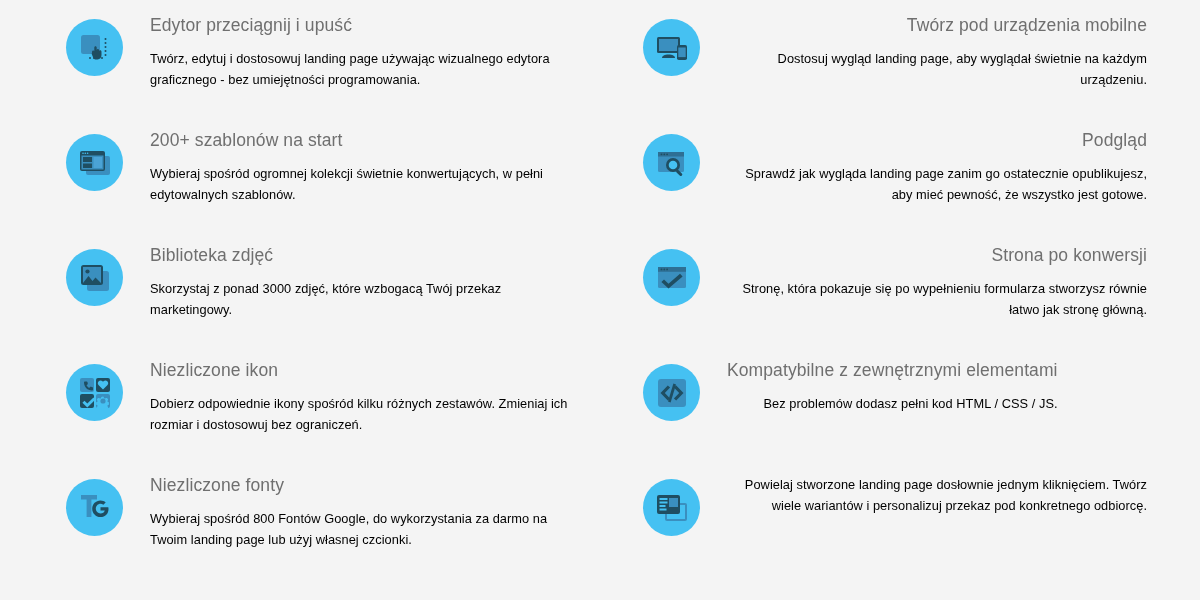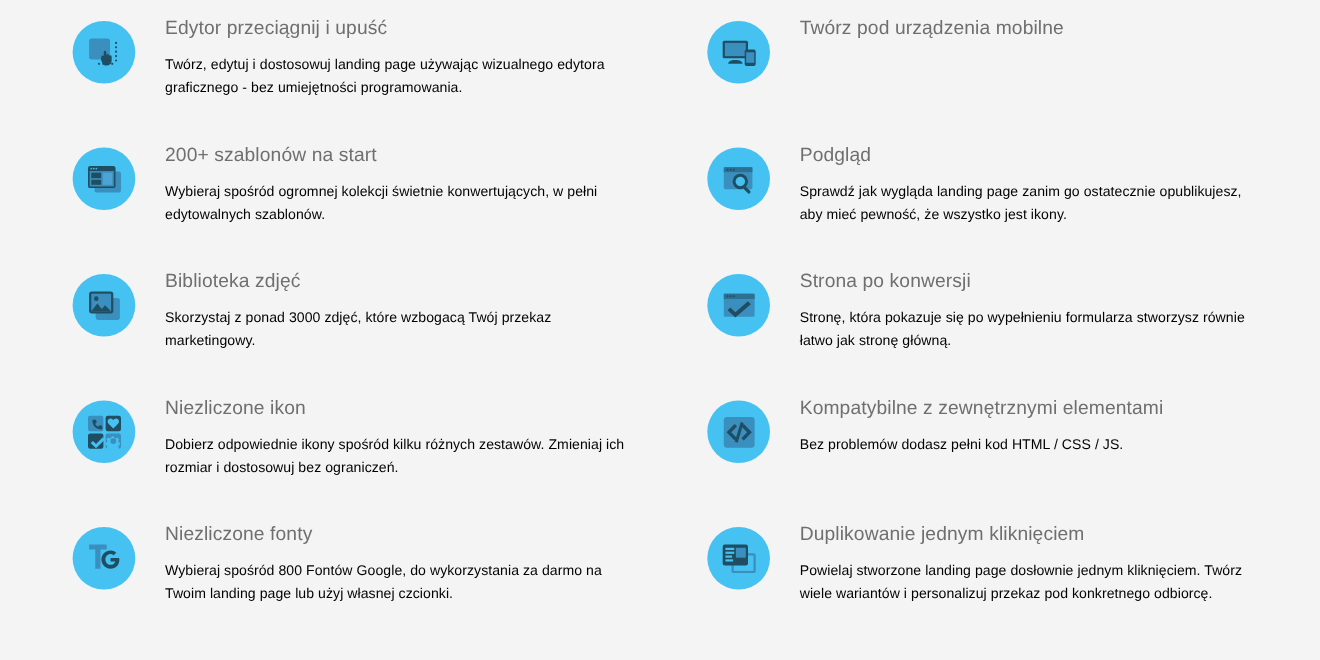--- a/index.html
+++ b/index.html
@@ -25,20 +25,21 @@
     padding-top: 14px;
   }
   .feature-item {
     display: flex;
     align-items: flex-start;
     padding-left: 66px;
     padding-right: 30px;
   }
   .feature-item.col-right {
     padding-left: 43px;
+    text-align: right;
   }
   .icon-badge {
     flex: 0 0 auto;
     width: 57px;
     height: 57px;
     border-radius: 50%;
     background: #45c1f2;
     display: flex;
     align-items: center;
     justify-content: center;
@@ -101,20 +102,21 @@
       <svg width="36" height="36" viewBox="0 0 36 36">
         <rect x="3" y="7" width="23" height="16" rx="1.5" fill="#1f4e62"></rect>
         <rect x="5" y="9" width="19" height="12" fill="#3a8fbf"></rect>
         <path d="M8 28c0-2 2.5-3.4 6.5-3.4S21 26 21 28z" fill="#1f4e62"></path>
         <rect x="23" y="15" width="10" height="15" rx="1.8" fill="#1f4e62"></rect>
         <rect x="24.3" y="17.5" width="7.4" height="9.6" fill="#3a8fbf"></rect>
       </svg>
     </div>
     <div class="feature-text">
       <h3 class="feature-title">Twórz pod urządzenia mobilne</h3>
+      <p class="feature-desc">Dostosuj wygląd landing page, aby wyglądał świetnie na każdym urządzeniu.</p>
     </div>
   </div>
 
   <div class="feature-item col-left">
     <div class="icon-badge">
       <svg width="36" height="36" viewBox="0 0 36 36">
         <rect x="9" y="11" width="24" height="19" rx="2" fill="#3a8fbf"></rect>
         <rect x="3" y="6" width="25" height="20" rx="2" fill="#1f4e62"></rect>
         <rect x="4.5" y="10.5" width="22" height="14" fill="#3a8fbf"></rect>
         <rect x="6" y="12" width="9" height="5" fill="#1f4e62"></rect>
@@ -143,21 +145,21 @@
             <circle cx="10.3" cy="9.3" r="0.9"></circle>
             <circle cx="13.1" cy="9.3" r="0.9"></circle>
           </g>
         <circle cx="19" cy="20" r="7" fill="#1f4e62"></circle>
         <circle cx="19" cy="20" r="4.3" fill="#45c1f2"></circle>
         <rect x="23.6" y="24.2" width="7.5" height="3" rx="1.5" transform="rotate(45 23.6 24.2)" fill="#1f4e62"></rect>
       </svg>
     </div>
     <div class="feature-text">
       <h3 class="feature-title">Podgląd</h3>
-      <p class="feature-desc">Sprawdź jak wygląda landing page zanim go ostatecznie opublikujesz, aby mieć pewność, że wszystko jest ikony.</p>
+      <p class="feature-desc">Sprawdź jak wygląda landing page zanim go ostatecznie opublikujesz, aby mieć pewność, że wszystko jest gotowe.</p>
     </div>
   </div>
 
   <div class="feature-item col-left">
     <div class="icon-badge">
       <svg width="36" height="36" viewBox="0 0 36 36">
         <rect x="10" y="11" width="22" height="20" rx="2.5" fill="#3a8fbf"></rect>
         <rect x="4" y="5" width="22" height="20" rx="2.5" fill="#1f4e62"></rect>
         <rect x="6" y="7" width="18" height="16" fill="#3a8fbf"></rect>
         <circle cx="10.5" cy="11.5" r="2.1" fill="#1f4e62"></circle>
@@ -246,18 +248,17 @@
         <g fill="#45c1f2">
           <rect x="5.5" y="8" width="8" height="2"></rect>
           <rect x="5.5" y="11.5" width="8" height="2"></rect>
           <rect x="5.5" y="15" width="6" height="2"></rect>
           <rect x="5.5" y="18.5" width="7" height="2"></rect>
         </g>
         <rect x="15" y="8" width="9" height="9" fill="#3a8fbf"></rect>
       </svg>
     </div>
     <div class="feature-text">
-      <h3 class="feature-title">Duplikowanie jednym kliknięciem</h3>
       <p class="feature-desc">Powielaj stworzone landing page dosłownie jednym kliknięciem. Twórz wiele wariantów i personalizuj przekaz pod konkretnego odbiorcę.</p>
     </div>
   </div>
 
 </div>
 
 </body></html>

